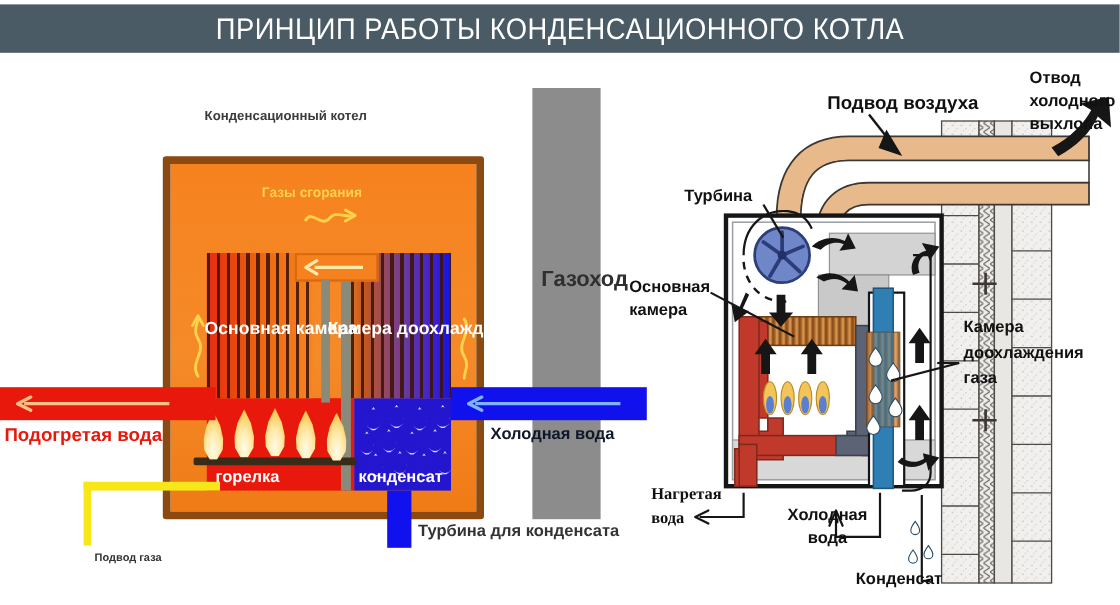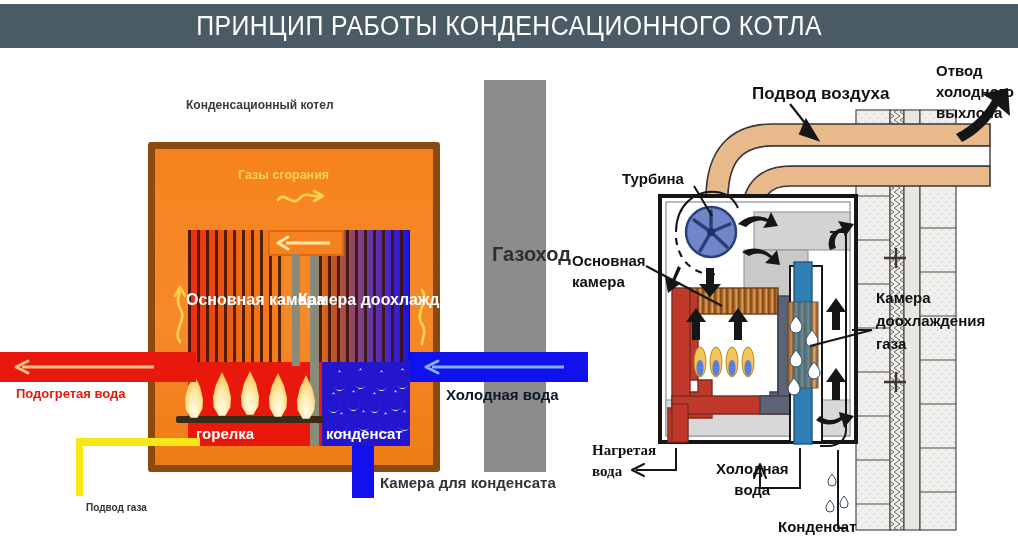--- a/index.html
+++ b/index.html
@@ -85,21 +85,21 @@
   .drop{position:absolute;width:13px;height:18px;
     border:2px solid #cfe0ff;border-radius:50% 50% 50% 50% / 66% 66% 34% 34%;
     clip-path:polygon(50% 0%, 74% 30%, 86% 58%, 80% 82%, 58% 96%, 42% 96%, 20% 82%, 14% 58%, 26% 30%);
     background:transparent;
   }
 
   
   .pipe-hot{left:0px;top:352px;width:196px;height:30px;background:#e8190c;}
   .pipe-cold{left:410px;top:352px;width:178px;height:30px;background:#1111ee;}
   .pipe-arrow{position:absolute;top:361px;height:12px;}
-  .lbl-hot{left:16px;top:386px;color:#e8190c;font-size:13px;}
+  .lbl-hot{left:4px;top:386px;color:#e8190c;font-size:17px;}
   .lbl-cold{left:446px;top:386px;color:#0f172a;font-size:15px;}
 
   .gas-line-v{left:76px;top:438px;width:7px;height:58px;background:#f7e719;}
   .gas-line-h{left:76px;top:438px;width:124px;height:8px;background:#f7e719;}
   .lbl-podvod-gaza{left:86px;top:474px;color:#333;font-size:10px;margin-top:28px;}
 
   .drain{left:352px;top:446px;width:22px;height:52px;background:#1111ee;}
   .lbl-drenazh{left:380px;top:474px;color:#333;font-size:15px;}
 
   .flue{left:484px;top:80px;width:62px;height:392px;background:#8c8c8c;}
@@ -204,21 +204,21 @@
     <line x1="8" y1="6" x2="140" y2="6" stroke="#7fb2ff" stroke-width="3"></line>
     <path d="M14,0 L2,6 L14,12" stroke="#7fb2ff" stroke-width="3" fill="none" stroke-linecap="round" stroke-linejoin="round"></path>
   </svg>
   <div class="lbl lbl-cold">Холодная вода</div>
 
   <div class="abs gas-line-h"></div>
   <div class="abs gas-line-v"></div>
   <div class="lbl lbl-podvod-gaza">Подвод газа</div>
 
   <div class="abs drain"></div>
-  <div class="lbl lbl-drenazh">Камера для конденсата</div>
+  <div class="lbl lbl-drenazh">Турбина для конденсата</div>
 
   <svg class="abs" style="left:0;top:0;width:1018px;height:550px;">
     <defs>
       <pattern id="brickTex" width="8" height="8" patternUnits="userSpaceOnUse">
         <rect width="8" height="8" fill="#f2f0ee"></rect>
         <circle cx="2" cy="2" r="0.7" fill="#b9b4ae"></circle>
         <circle cx="6" cy="5" r="0.6" fill="#c4bfb9"></circle>
         <circle cx="4" cy="7" r="0.5" fill="#cac5bf"></circle>
       </pattern>
       <pattern id="meshTex" width="6" height="8" patternUnits="userSpaceOnUse">

